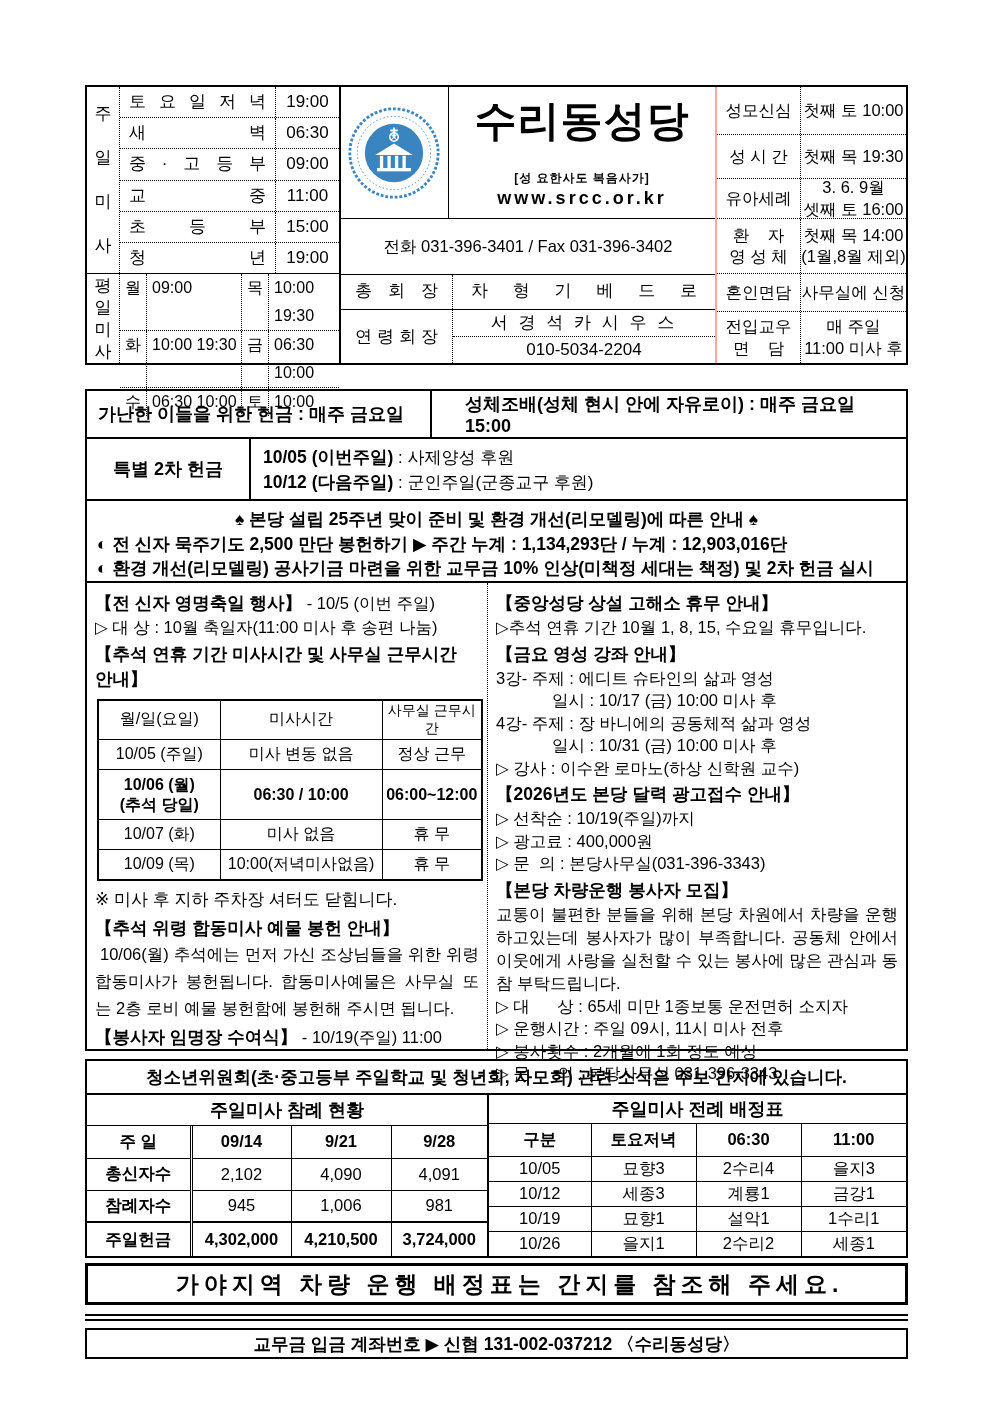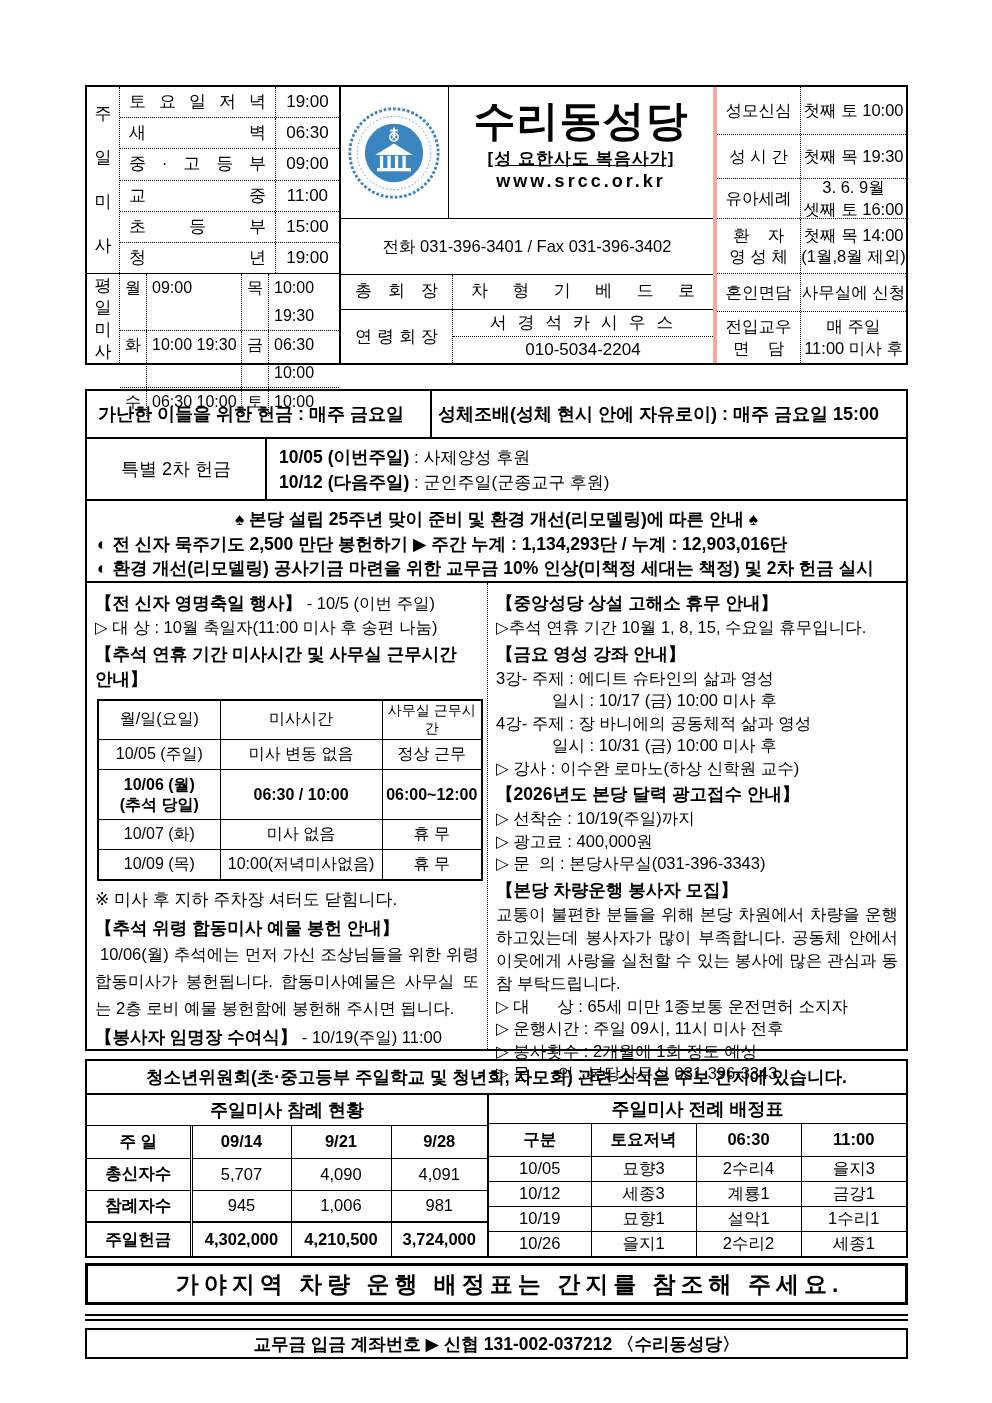--- a/index.html
+++ b/index.html
@@ -27,26 +27,26 @@
               text-align: justify; text-align-last: justify; line-height: 29px; }
   .srow .tm { flex: 1; text-align: center; line-height: 29px; }
   .m-week { display: flex; height: 89px; }
   .m-week .rows { flex: 1; display: flex; flex-direction: column; }
   .wrow { flex: 1; display: flex; border-bottom: 1px dotted #000; font-size: 16px; }
   .wrow:last-child { border-bottom: none; }
   .wrow .d  { width: 27px; text-align: center; border-right: 1px dotted #000; line-height: 28px; }
   .wrow .tt { width: 95px; padding-left: 5px; border-right: 1px dotted #000; line-height: 28px; }
   .wrow .tt2 { flex: 1; padding-left: 5px; line-height: 28px; border-right: none; }
 
-  .m-center { width: 400px; border-right: 4px solid #fca5a5; display: flex; flex-direction: column; }
+  .m-center { width: 400px; border-right: 2px solid #fca5a5; display: flex; flex-direction: column; }
   .m-top { display: flex; height: 132px; border-bottom: 1px solid #000; }
   .m-logo { width: 108px; border-right: 1px solid #000; display: flex; align-items: center; justify-content: center; }
   .m-title { flex: 1; text-align: center; padding-top: 12px; }
   .m-title .nm { font-size: 42px; font-weight: 900; letter-spacing: 1px; line-height: 44px; }
-  .m-title .patron { font-size: 17px; font-weight: bold; margin-top: 4px; letter-spacing: 1px; text-decoration: underline; }
+  .m-title .patron { font-size: 12px; font-weight: bold; margin-top: 27px; letter-spacing: 1px; }
   .m-title .web { font-size: 18px; font-weight: bold; letter-spacing: 3px; margin-top: 1px; }
   .m-addr { height: 56px; border-bottom: 1px solid #000; text-align: center; font-size: 16.5px;
             display: flex; flex-direction: column; justify-content: center; line-height: 1.45; }
   .m-off1 { height: 35px; border-bottom: 1px solid #000; display: flex; font-size: 17px; }
   .m-off1 .role { width: 112px; border-right: 1px dotted #000; line-height: 32px; padding: 0 14px;
                   text-align: justify; text-align-last: justify; }
   .m-off1 .val { flex: 1; line-height: 32px; padding: 0 18px; text-align: justify; text-align-last: justify; }
   .m-off2 { flex: 1; display: flex; font-size: 17px; }
   .m-off2 .role { width: 112px; border-right: 1px dotted #000; display: flex; align-items: center;
                   padding: 0 14px; }
@@ -61,25 +61,25 @@
   .r-row .lbl { width: 84px; border-right: 1px dotted #000; display: flex; align-items: center;
                 justify-content: center; white-space: pre-wrap; text-align: center; line-height: 1.3; }
   .r-row .val { flex: 1; display: flex; align-items: center; justify-content: center;
                 white-space: pre-wrap; text-align: center; line-height: 1.3; }
 
   
   .box { border: 2px solid #000; margin-top: -2px; }
 
   .offering { margin-top: 24px; height: 50px; display: flex; font-weight: bold; font-size: 18px; }
   .offering .poor { width: 345px; border-right: 2px solid #000; display: flex; align-items: center; padding-left: 11px; }
-  .offering .ador { flex: 1; display: flex; align-items: center; padding-left: 6px; }
+  .offering .ador { flex: 1; display: flex; align-items: center; padding-left: 17px; margin-left: 16px; }
 
   .special { height: 64px; display: flex; }
-  .special .lbl { width: 180px; border-right: 2px solid #000; display: flex; align-items: center;
-                  justify-content: center; font-weight: normal; font-size: 18px; }
+  .special .lbl { width: 164px; border-right: 2px solid #000; display: flex; align-items: center;
+                  justify-content: center; font-weight: bold; font-size: 18px; }
   .special .content { flex: 1; padding: 6px 0 0 12px; font-size: 17px; line-height: 25px; }
   .special .content b { font-size: 17.5px; }
 
   .notice25 { height: 84px; padding: 6px 10px 0; font-weight: bold; font-size: 17.5px; line-height: 24.5px; }
   .notice25 .t { text-align: center; }
 
   .twocol { height: 470px; display: flex; }
   .col-l { width: 401px; border-right: 1px dotted #000; padding: 5px 8px 0; }
   .col-r { flex: 1; padding: 5px 8px 0; }
   .h  { font-weight: bold; font-size: 17.5px; line-height: 25px; margin-top: 3px; white-space: pre-wrap; }
@@ -364,21 +364,21 @@
       <table>
         <tbody>
           <tr class="hd">
             <td class="w1 lblcol">주 일</td>
             <td class="w2">09/14</td>
             <td class="w3">9/21</td>
             <td>9/28</td>
           </tr>
           <tr class="r1">
             <td class="lblcol">총신자수</td>
-            <td>5,707</td>
+            <td>2,102</td>
             <td>4,090</td>
             <td>4,091</td>
           </tr>
           <tr class="r1">
             <td class="lblcol">참례자수</td>
             <td>945</td>
             <td>1,006</td>
             <td>981</td>
           </tr>
           <tr class="rlast">

